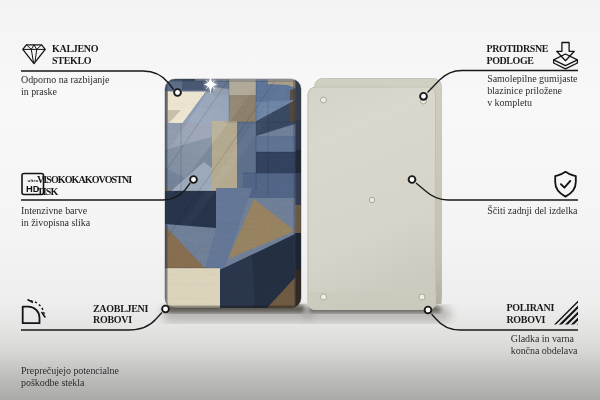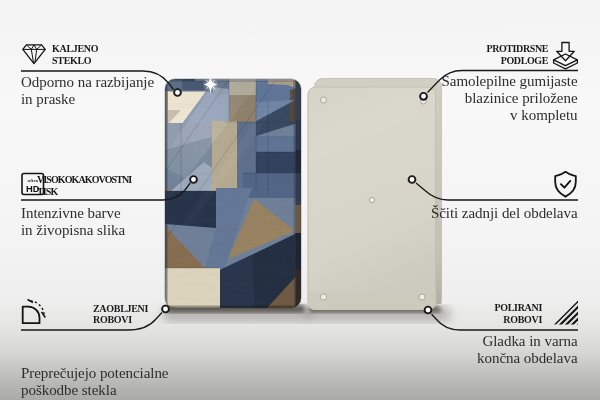--- a/index.html
+++ b/index.html
@@ -1,21 +1,21 @@
 <!DOCTYPE html>
 <html><head>
 <meta charset="utf-8">
 <style>
   html,body{margin:0;padding:0;}
   #stage{position:relative;width:600px;height:400px;overflow:hidden;
     background:linear-gradient(180deg,#f3f3f3 0%,#f8f8f8 25%,#f4f4f4 58%,#eeeeee 75%,#e4e4e3 82%,#d8d8d7 87.5%,#c4c4c3 92.5%,#b2b2b1 97.5%,#aaaaa9 100%);
     font-family:"Liberation Serif", serif;}
   .title{position:absolute;font-weight:bold;font-size:10px;line-height:11.5px;letter-spacing:-0.3px;color:#1a1a1a;}
-  .sub{position:absolute;font-size:15px;line-height:17px;color:#2e2e2e;letter-spacing:-0.05px;}
-  .right{text-align:right;}
+  .sub{position:absolute;font-size:10px;line-height:12px;color:#2e2e2e;letter-spacing:-0.05px;}
+  .right{}
 </style>
 </head>
 <body>
 <div id="stage">
 
 <svg width="600" height="400" viewBox="0 0 600 400" style="position:absolute;left:0;top:0">
   <defs>
     <clipPath id="boardClip">
           <rect x="165" y="79" width="136" height="229" rx="10"></rect>
         </clipPath>
@@ -270,19 +270,19 @@
 
 <div class="title" style="left:51px;top:302.6px;margin-left:42px;">ZAOBLJENI<br>ROBOVI</div>
 
 <div class="sub" style="left:21px;top:336.6px;margin-top:28px;">Preprečujejo potencialne<br>poškodbe stekla</div>
 
 <div class="title right" style="right:52px;top:43px;letter-spacing:-0.4px;">PROTIDRSNE<br>PODLOGE</div>
 
 <div class="sub right" style="right:22.5px;top:73.1px;">Samolepilne gumijaste<br>blazinice priložene<br>v kompletu</div>
 
 
-<div class="sub right" style="right:22.5px;top:204.6px;">Ščiti zadnji del obdelava</div>
-
-<div class="title right" style="right:58px;top:302.3px;">POLIRANI<br>ROBOVI</div>
+<div class="sub right" style="right:22.5px;top:204.6px;">Ščiti zadnji del izdelka</div>
+
+<div class="title right" style="right:46px;top:302.3px;">POLIRANI<br>ROBOVI</div>
 
 <div class="sub right" style="right:22.5px;top:333.4px;margin-left:16px;">Gladka in varna<br>končna obdelava</div>
 
 </div>
 
 </body></html>

